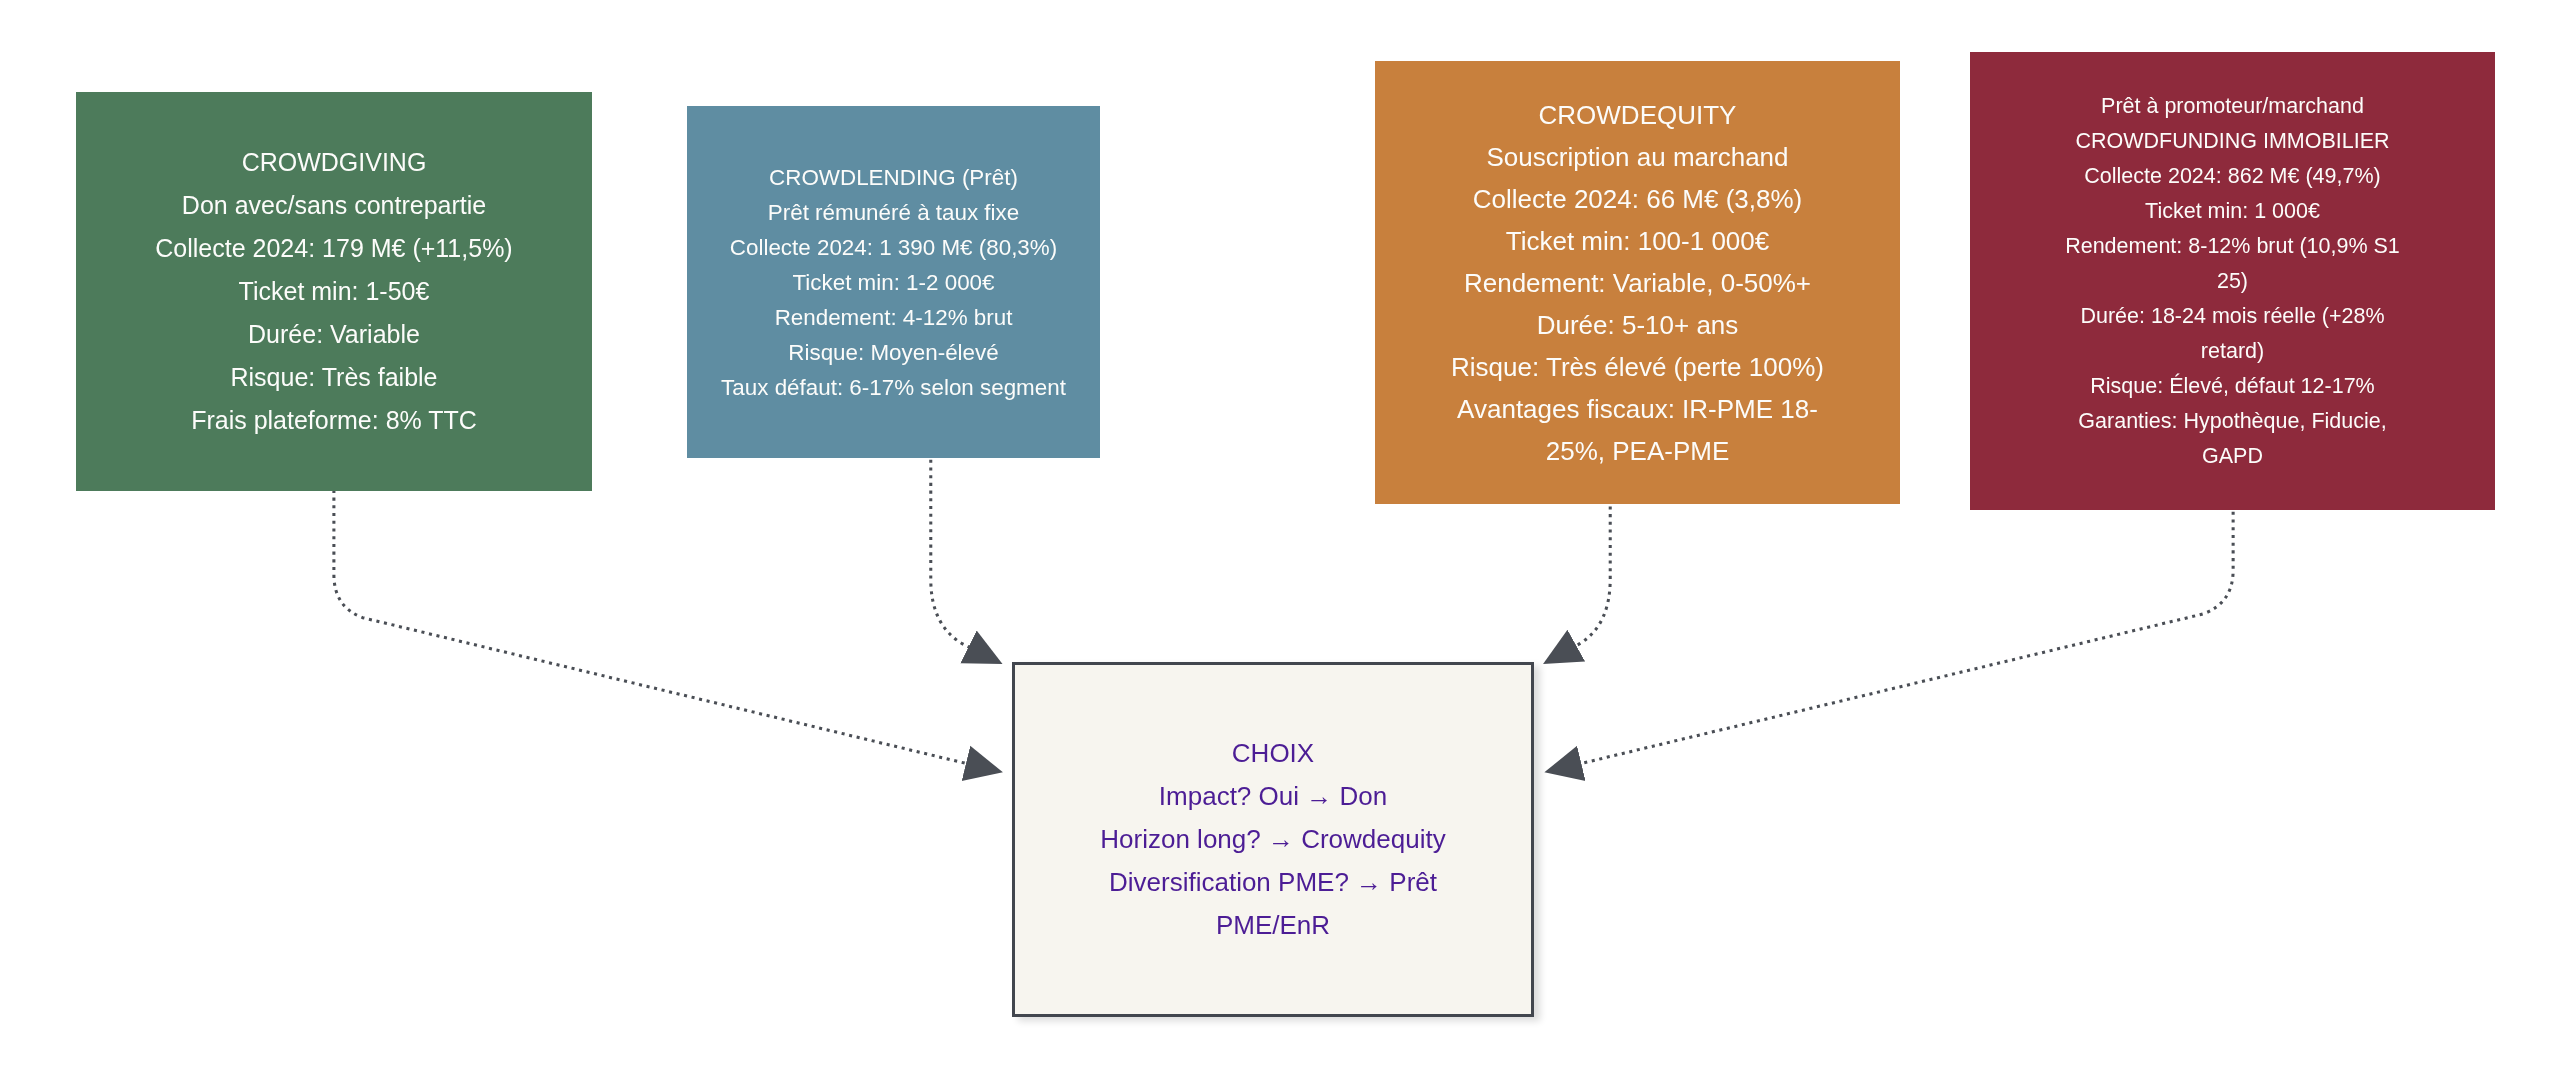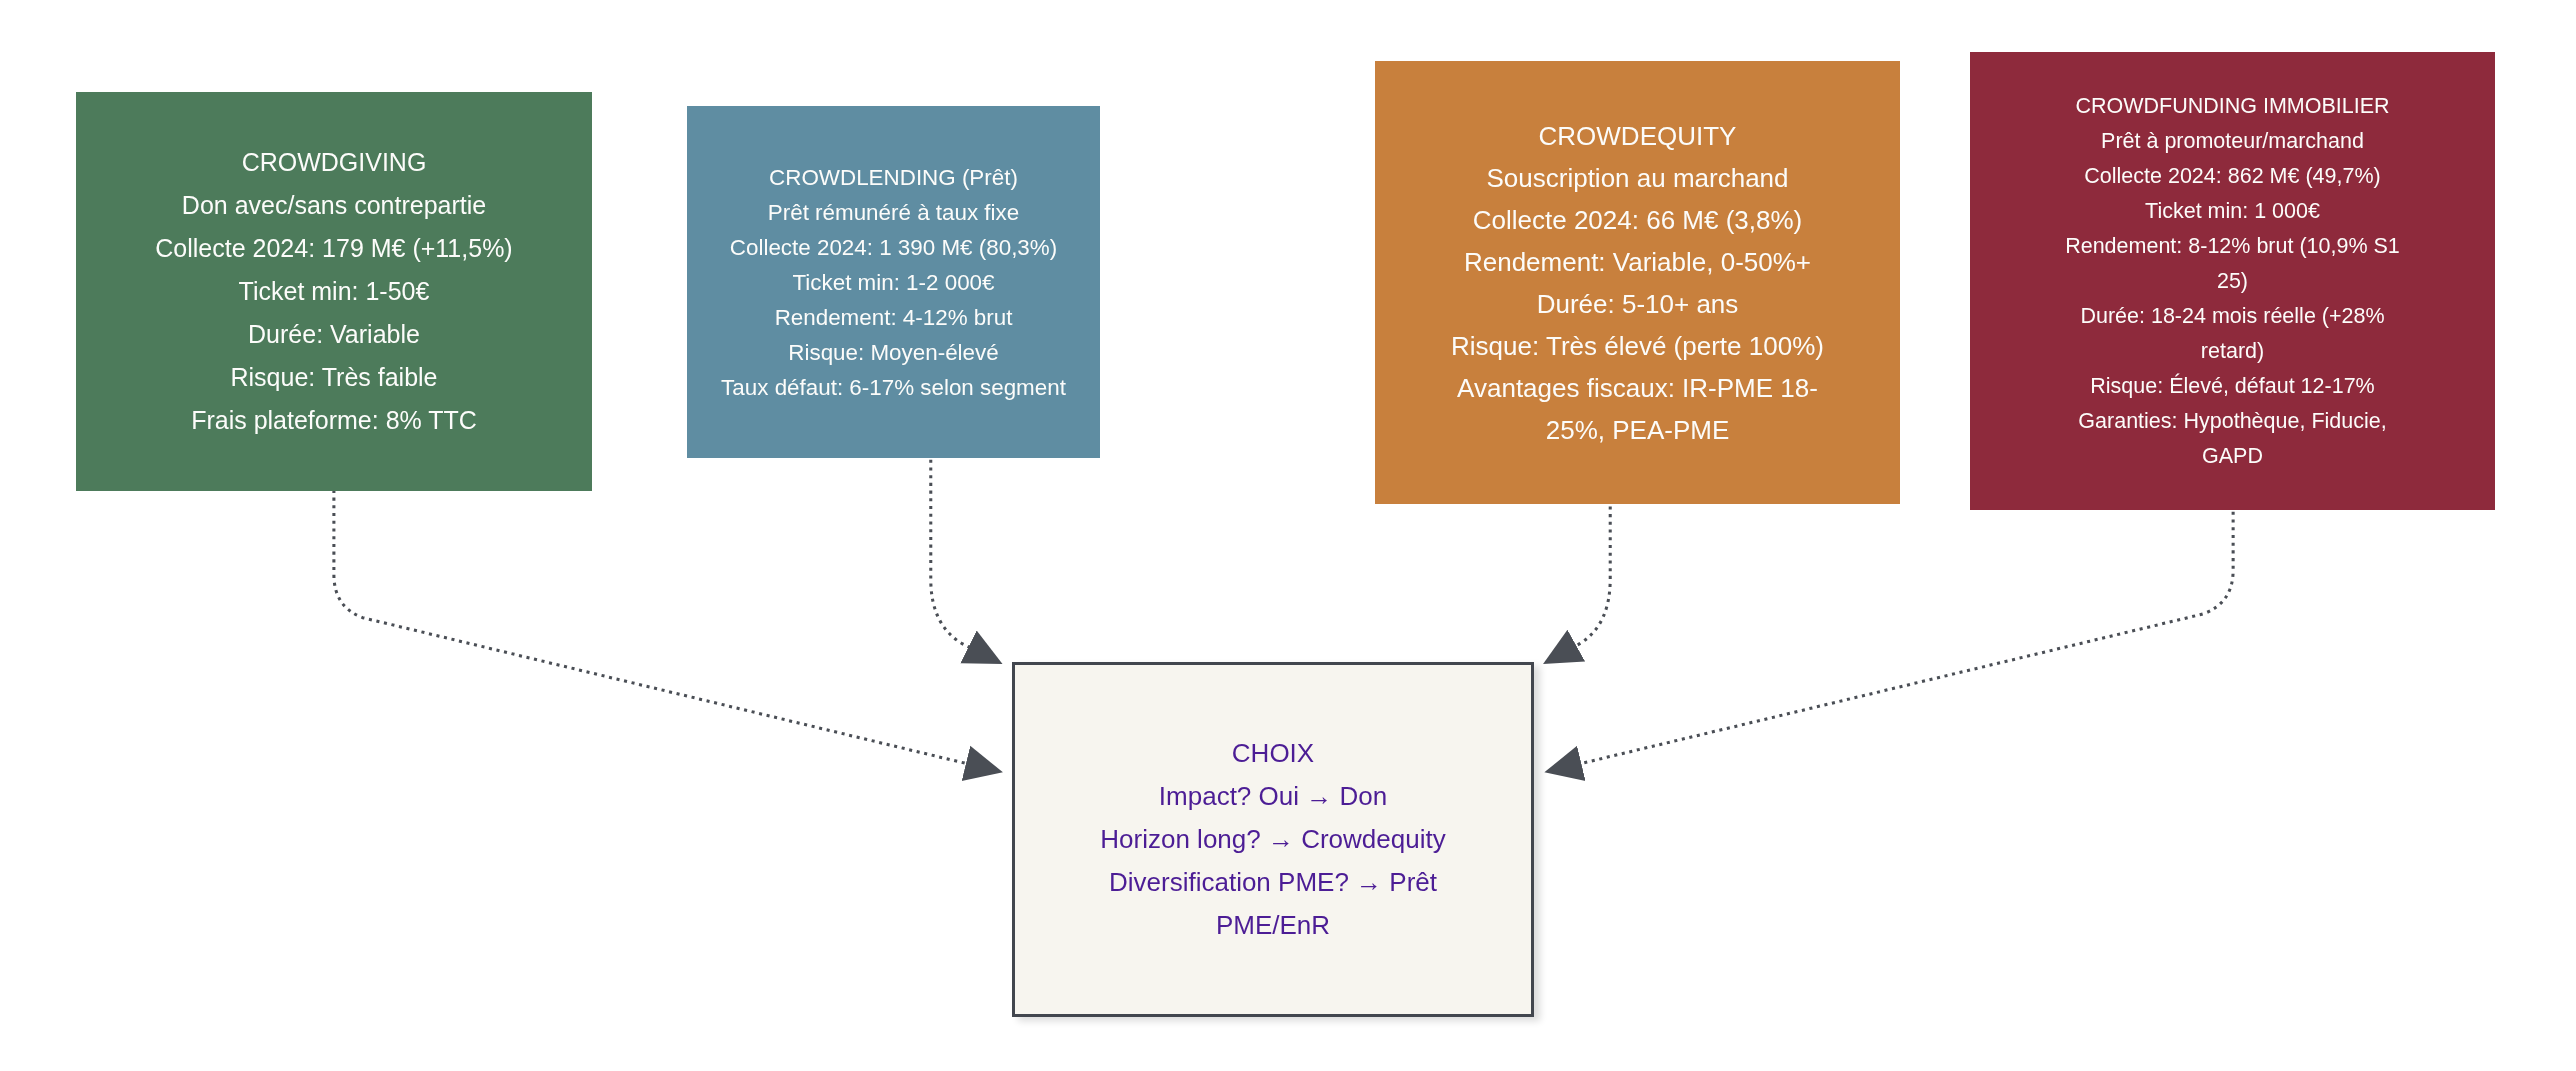--- a/index.html
+++ b/index.html
@@ -95,29 +95,30 @@
     <div class="line">Ticket min: 1-2 000€</div>
     <div class="line">Rendement: 4-12% brut</div>
     <div class="line">Risque: Moyen-élevé</div>
     <div class="line">Taux défaut: 6-17% selon segment</div>
   </div>
 
   <div class="node" id="node-crowdequity" style="background-color: rgb(200, 128, 61); margin-left: 24px;">
     <div class="line">CROWDEQUITY</div>
     <div class="line">Souscription au marchand</div>
     <div class="line">Collecte 2024: 66 M€ (3,8%)</div>
+    <div class="line">Ticket min: 100-1 000€</div>
     <div class="line">Rendement: Variable, 0-50%+</div>
     <div class="line">Durée: 5-10+ ans</div>
     <div class="line">Risque: Très élevé (perte 100%)</div>
     <div class="line">Avantages fiscaux: IR-PME 18-25%, PEA-PME</div>
   </div>
 
   <div class="node" id="node-immobilier" style="background-color: rgb(142, 42, 60);">
+    <div class="line">Prêt à promoteur/marchand</div>
     <div class="line">CROWDFUNDING IMMOBILIER</div>
-    <div class="line">Prêt à promoteur/marchand</div>
     <div class="line">Collecte 2024: 862 M€ (49,7%)</div>
     <div class="line">Ticket min: 1 000€</div>
     <div class="line">Rendement: 8-12% brut (10,9% S1 25)</div>
     <div class="line">Durée: 18-24 mois réelle (+28% retard)</div>
     <div class="line">Risque: Élevé, défaut 12-17%</div>
     <div class="line">Garanties: Hypothèque, Fiducie, GAPD</div>
   </div>
 
   <div class="node" id="node-choix" style="background-color: rgb(247, 245, 239);">
     <div class="line">CHOIX</div>

